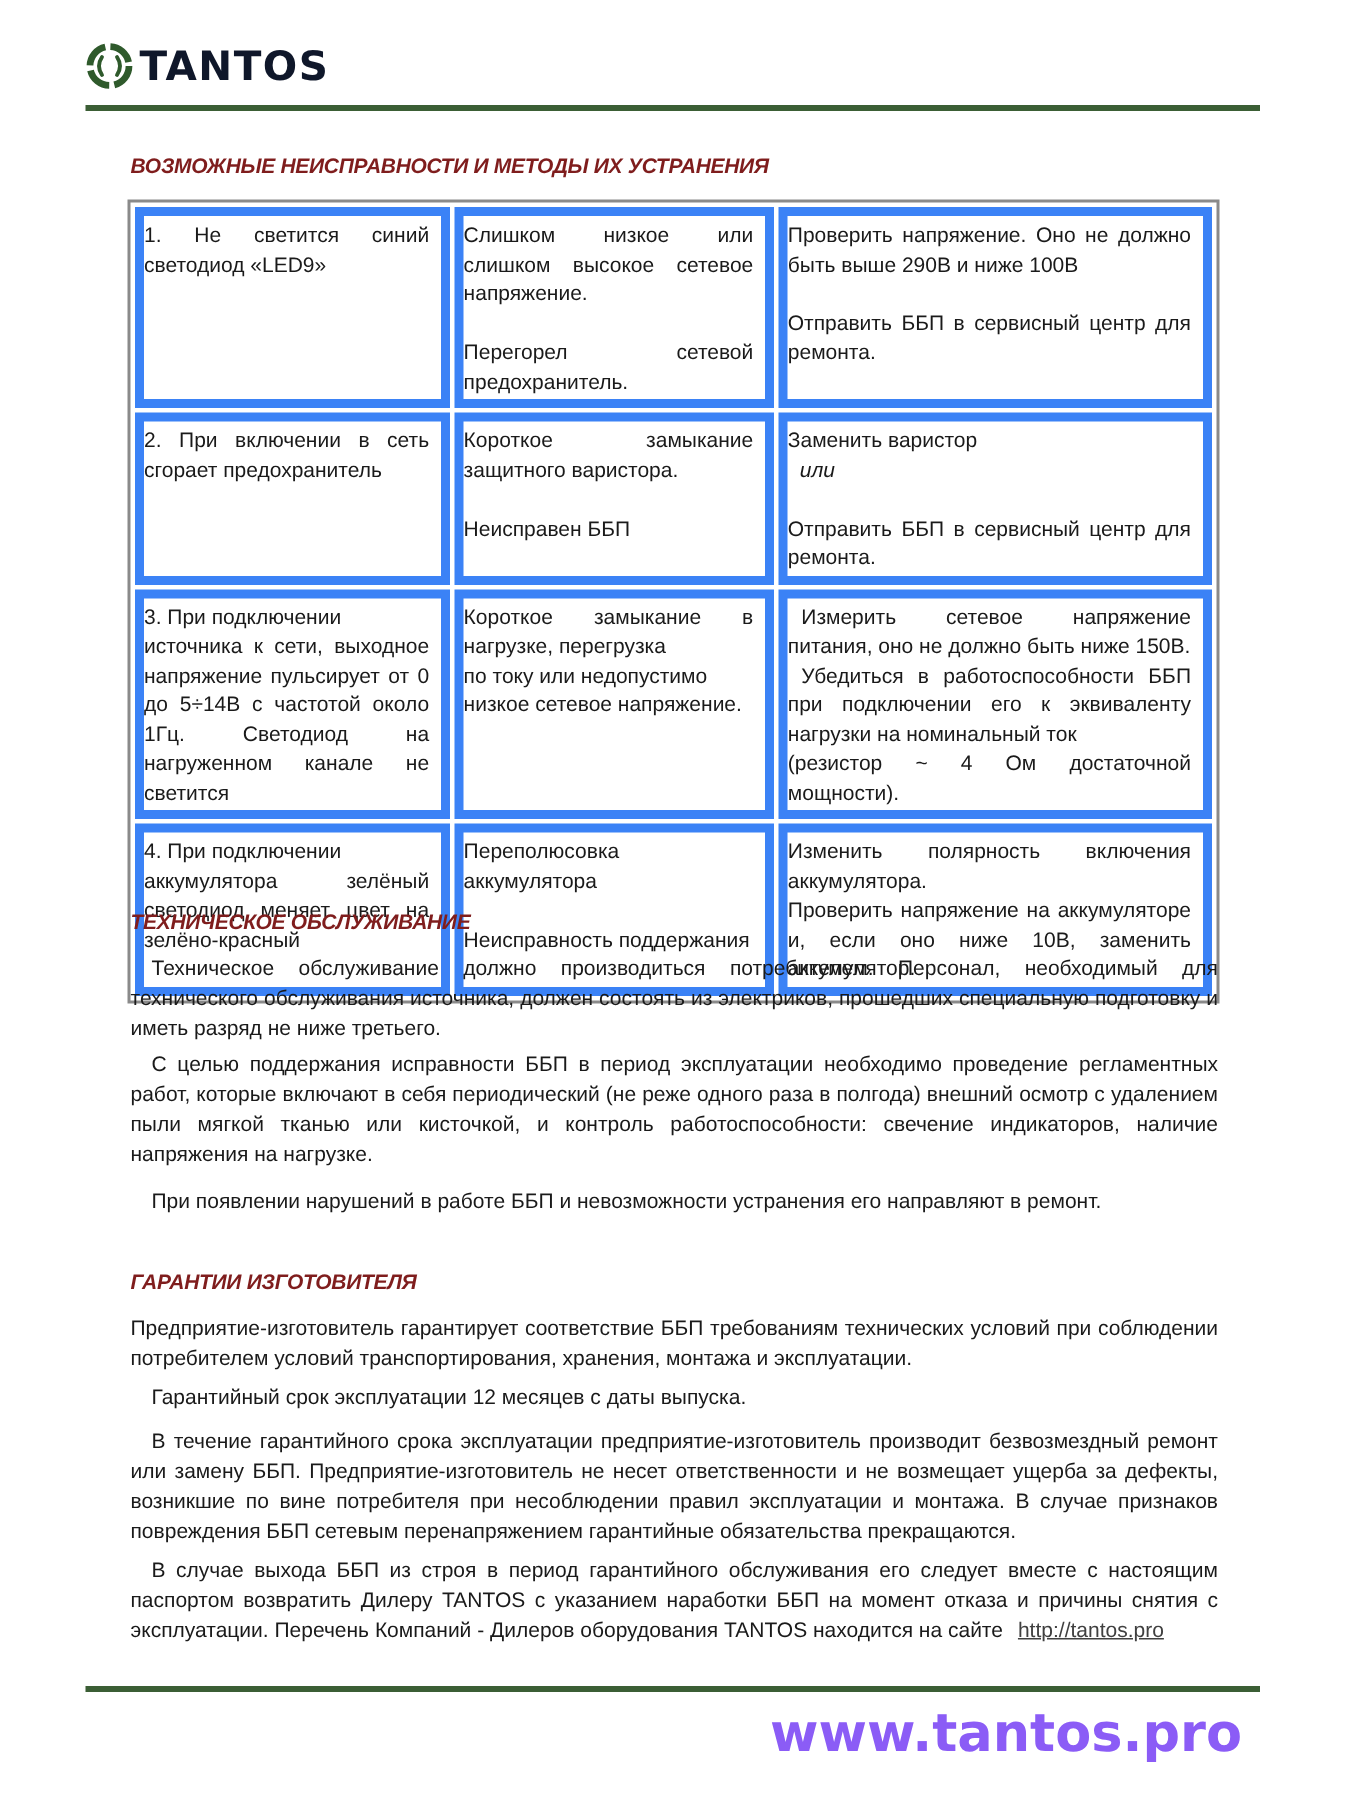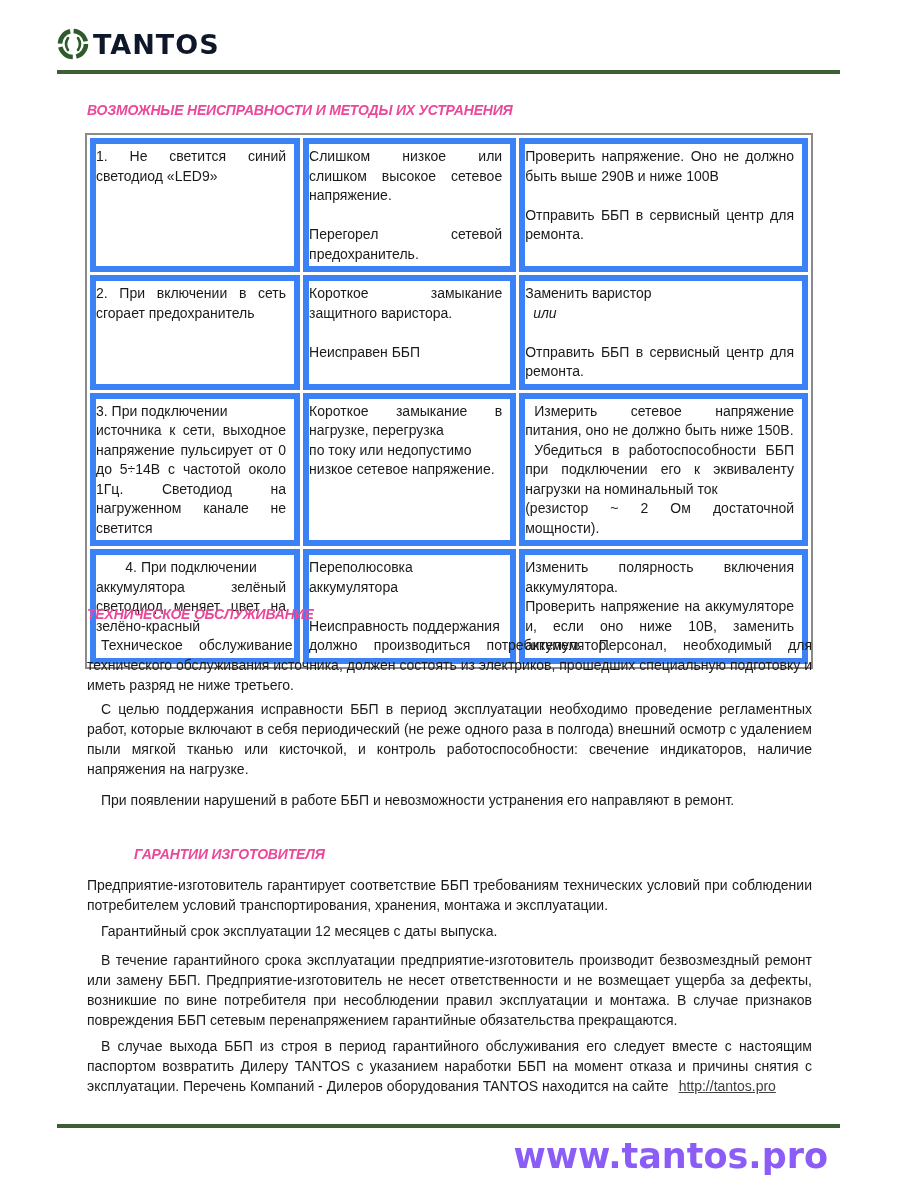--- a/index.html
+++ b/index.html
@@ -4,21 +4,21 @@
 <style>
   html, body { margin:0; padding:0; background:#ffffff; }
   body { width:900px; height:1200px; position:relative; overflow:hidden;
          font-family:"Liberation Sans", sans-serif; color:#1a1a1a; }
   .logo { position:absolute; left:57px; top:27px; height:34px; display:flex; align-items:center; }
   .logo svg { width:32px; height:32px; margin-right:4px; }
   .logo-text { font-family:"DejaVu Sans", sans-serif; font-weight:bold; font-size:27px; color:#0f172a; letter-spacing:1px; }
   .rule { position:absolute; left:57px; width:783px; height:4px; background:#3b5e35; }
   .rule.top { top:70px; }
   .rule.bottom { top:1124px; }
-  .section-title { position:absolute; left:87px; font-style:italic; font-weight:bold; font-size:14px; color:#ec4899; letter-spacing:-0.2px; }
+  .section-title { position:absolute; left:87px; font-style:italic; font-weight:bold; font-size:14px; color:#7f1d1d; letter-spacing:-0.2px; }
   table.faults { position:absolute; left:85px; top:133px; width:728px; border:2px solid #8a8a8a; border-collapse:separate; border-spacing:3px; padding:0; }
   table.faults td { border:6px solid #3b82f6; vertical-align:top; padding:3px 8px 2px 0; font-size:14px; line-height:19.5px; text-align:justify; }
   table.faults td.c1 { width:192px; }
   table.faults td.c2 { width:195px; }
   table.faults td.c3 { width:272px; }
   .gap { height:19.5px; }
   .indent { text-indent:9px; }
   .italic { font-style:italic; padding-left:8px; }
   .para { position:absolute; left:87px; width:725px; font-size:14px; line-height:20px; text-align:justify; text-indent:14px; }
   .para.noindent { text-indent:0; }
@@ -78,46 +78,46 @@
       <div style="text-align:left">3. При подключении</div>
       <div>источника к сети, выходное напряжение пульсирует от 0 до 5÷14В с частотой около 1Гц. Светодиод на нагруженном канале не светится</div>
     </td>
     <td class="c2">
       <div>Короткое замыкание в нагрузке, перегрузка</div>
       <div style="text-align:left">по току или недопустимо низкое сетевое напряжение.</div>
     </td>
     <td class="c3">
       <div class="indent">Измерить сетевое напряжение питания, оно не должно быть ниже 150В.</div>
       <div class="indent">Убедиться в работоспособности ББП при подключении его к эквиваленту нагрузки на номинальный ток</div>
-      <div>(резистор ~ 2 Ом достаточной мощности).</div>
+      <div>(резистор ~ 4 Ом достаточной мощности).</div>
     </td>
   </tr>
   <tr>
     <td class="c1">
-      <div style="text-align:center">4. При подключении</div>
+      <div style="text-align:left">4. При подключении</div>
       <div>аккумулятора зелёный светодиод меняет цвет на зелёно-красный</div>
     </td>
     <td class="c2">
       <div>Переполюсовка аккумулятора</div>
       <div class="gap"></div>
       <div>Неисправность поддержания</div>
     </td>
     <td class="c3">
       <div>Изменить полярность включения аккумулятора.</div>
       <div>Проверить напряжение на аккумуляторе и, если оно ниже 10В, заменить аккумулятор.</div>
     </td>
   </tr>
 </tbody>
   </table>
 
 <div class="section-title" style="top:606px;font-style:italic;">ТЕХНИЧЕСКОЕ ОБСЛУЖИВАНИЕ</div>
 <div class="para" style="top:635px;">Техническое обслуживание должно производиться потребителем. Персонал, необходимый для технического обслуживания источника, должен состоять из электриков, прошедших специальную подготовку и иметь разряд не ниже третьего.</div>
 <div class="para" style="top:699px;">С целью поддержания исправности ББП в период эксплуатации необходимо проведение регламентных работ, которые включают в себя периодический (не реже одного раза в полгода) внешний осмотр с удалением пыли мягкой тканью или кисточкой, и контроль работоспособности: свечение индикаторов, наличие напряжения на нагрузке.</div>
 <div class="para" style="top:790px;">При появлении нарушений в работе ББП и невозможности устранения его направляют в ремонт.</div>
 
-<div class="section-title" style="top:846px;margin-left:47px;">ГАРАНТИИ ИЗГОТОВИТЕЛЯ</div>
+<div class="section-title" style="top:846px;">ГАРАНТИИ ИЗГОТОВИТЕЛЯ</div>
 <div class="para noindent" style="top:875px;">Предприятие-изготовитель гарантирует соответствие ББП требованиям технических условий при соблюдении потребителем условий транспортирования, хранения, монтажа и эксплуатации.</div>
 <div class="para" style="top:921px;">Гарантийный срок эксплуатации 12 месяцев с даты выпуска.</div>
 <div class="para" style="top:950px;">В течение гарантийного срока эксплуатации предприятие-изготовитель производит безвозмездный ремонт или замену ББП. Предприятие-изготовитель не несет ответственности и не возмещает ущерба за дефекты, возникшие по вине потребителя при несоблюдении правил эксплуатации и монтажа. В случае признаков повреждения ББП сетевым перенапряжением гарантийные обязательства прекращаются.</div>
 <div class="para" style="top:1036px;"><span>В случае выхода ББП из строя в период гарантийного обслуживания его следует вместе с настоящим паспортом возвратить Дилеру TANTOS с указанием наработки ББП на момент отказа и причины снятия с эксплуатации. Перечень Компаний - Дилеров оборудования TANTOS находится на сайте</span><a class="link">http://tantos.pro</a></div>
 
 <div class="rule bottom"></div>
 <div class="footer-url">www.tantos.pro</div>
 
 </body></html>

